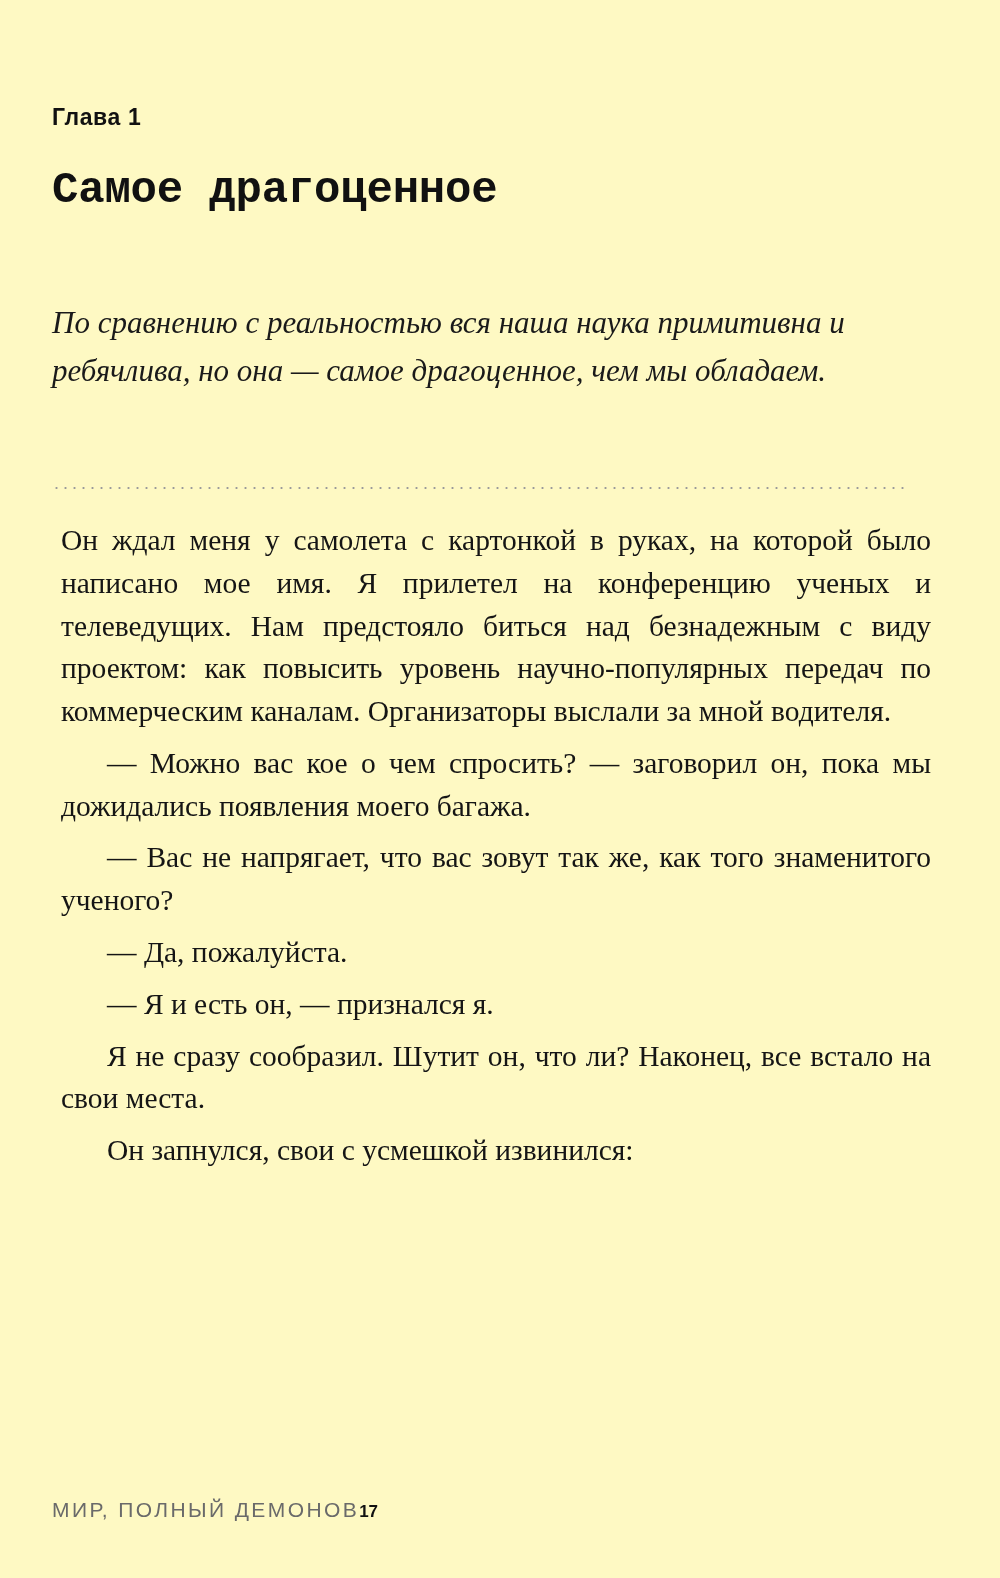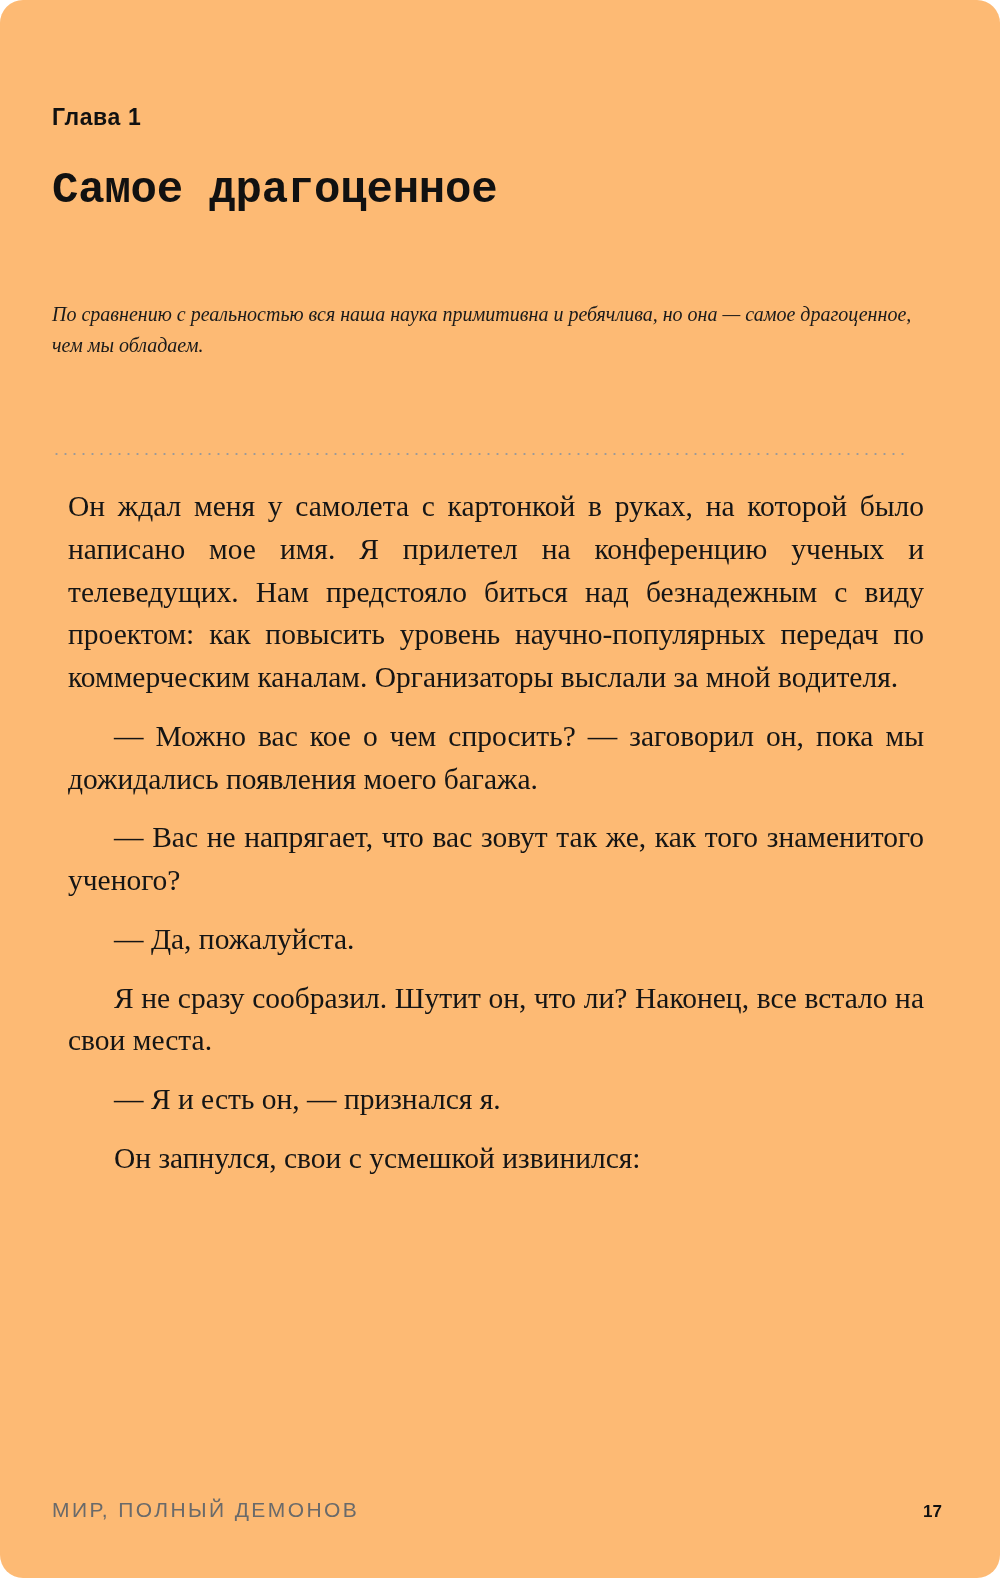--- a/index.html
+++ b/index.html
@@ -4,26 +4,25 @@
 <style>
   html, body {
     margin: 0;
     padding: 0;
     background: #ffffff;
   }
   .page {
     position: relative;
     width: 1000px;
     height: 1578px;
-    background: #fdba74;
+    background: #fef9c3;
     box-sizing: border-box;
     overflow: hidden;
     font-family: "Liberation Serif", serif;
     color: #1a1a1a;
-    border-radius: 23px;
   }
   .content {
     position: absolute;
     left: 52px;
     top: 0;
     width: 890px;
   }
 
   .chapter-label {
     margin-top: 104px;
@@ -40,21 +39,21 @@
     font-weight: bold;
     font-size: 44px;
     letter-spacing: -0.2px;
     color: #111111;
   }
 
   .epigraph {
     margin-top: 84px;
     font-family: "Liberation Serif", serif;
     font-style: italic;
-    font-size: 20px;
+    font-size: 31px;
     line-height: 1.55;
     color: #1a1a1a;
     width: 880px;
   }
 
   .epigraph-source {
     margin-top: 44px;
     font-family: "Liberation Serif", serif;
     font-size: 24px;
     letter-spacing: 2.6px;
@@ -76,35 +75,35 @@
   .body-text {
     margin-top: 30px;
     font-family: "Liberation Serif", serif;
     font-size: 29.5px;
     line-height: 1.45;
     text-align: justify;
     width: 888px;
     color: #151515;
   }
   .body-text p {
-    margin: 16px;
+    margin: 9px;
     text-indent: 0;
   }
   .body-text p.indent {
     text-indent: 46px;
   }
 
   .footer {
     position: absolute;
     left: 52px;
     bottom: 56px;
     width: 890px;
     display: flex;
     align-items: baseline;
-    justify-content: space-between;
+    justify-content: flex-start;
   }
   .footer-title {
     font-family: "Liberation Sans", sans-serif;
     font-size: 21px;
     letter-spacing: 2.4px;
     color: #6a6a6a;
     text-transform: uppercase;
   }
   .footer-page {
     font-family: "Liberation Sans", sans-serif;
@@ -126,22 +125,22 @@
     <div class="epigraph">По сравнению с реальностью вся наша наука примитивна и ребячлива, но она — самое драгоценное, чем мы обладаем.</div>
 
 
     <div class="divider"></div>
 
     <div class="body-text">
       <p>Он ждал меня у самолета с картонкой в руках, на которой было написано мое имя. Я прилетел на конференцию ученых и телеведущих. Нам предстояло биться над безнадежным с виду проектом: как повысить уровень научно-популярных передач по коммерческим каналам. Организаторы выслали за мной водителя.</p>
       <p class="indent">— Можно вас кое о чем спросить? — заговорил он, пока мы дожидались появления моего багажа.</p>
       <p class="indent">— Вас не напрягает, что вас зовут так же, как того знаменитого ученого?</p>
       <p class="indent">— Да, пожалуйста.</p>
+      <p class="indent">— Я и есть он, — признался я.</p>
       <p class="indent">Я не сразу сообразил. Шутит он, что ли? Наконец, все встало на свои места.</p>
-      <p class="indent">— Я и есть он, — признался я.</p>
       <p class="indent">Он запнулся, свои с усмешкой извинился:</p>
     </div>
 
   </div>
 
   <div class="footer">
     <span class="footer-title">Мир, полный демонов</span>
     <span class="footer-page">17</span>
   </div>
 </div>

